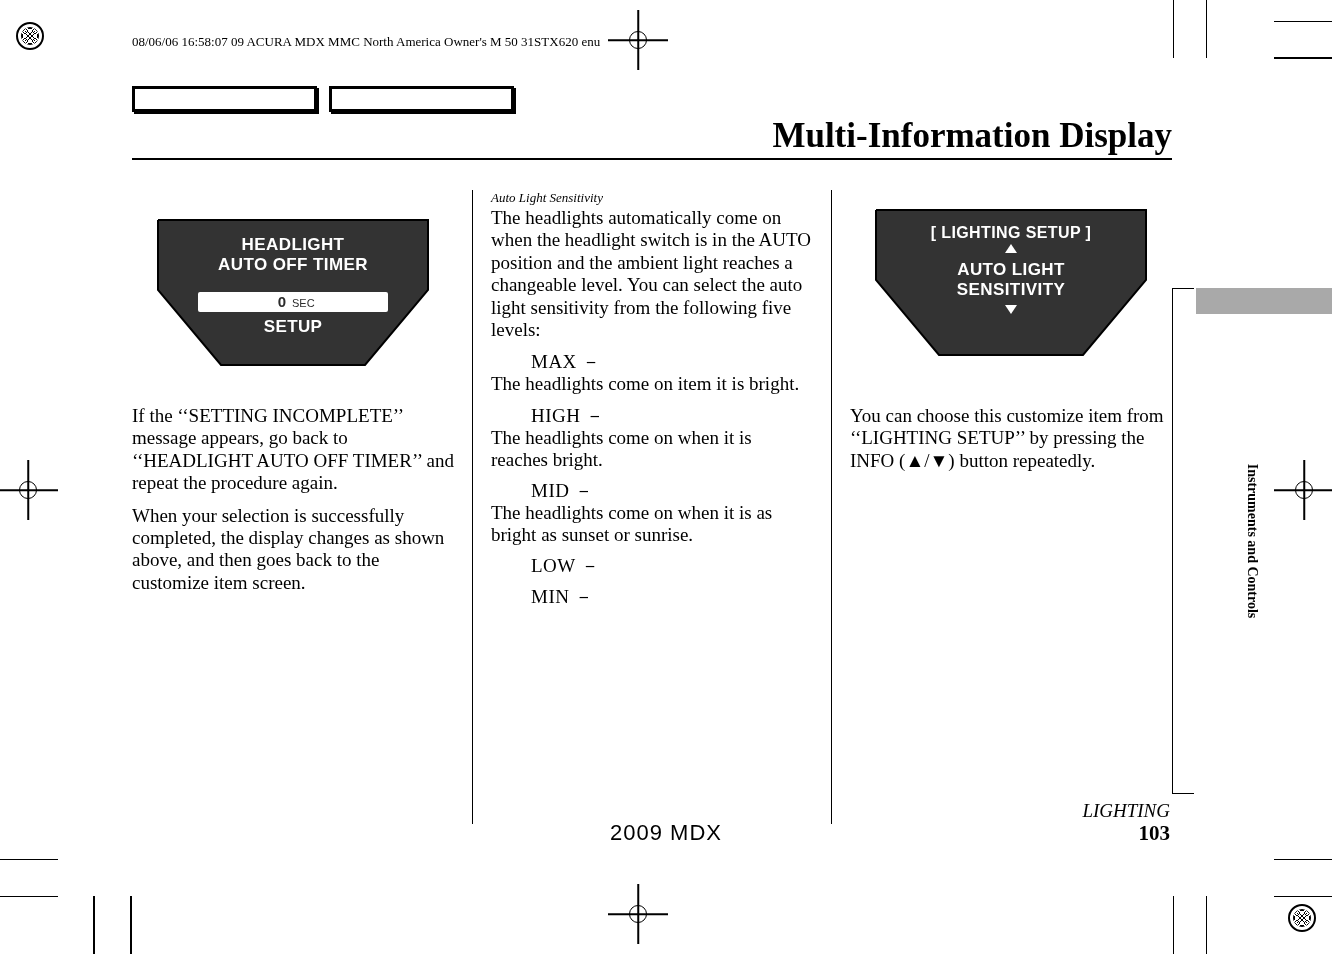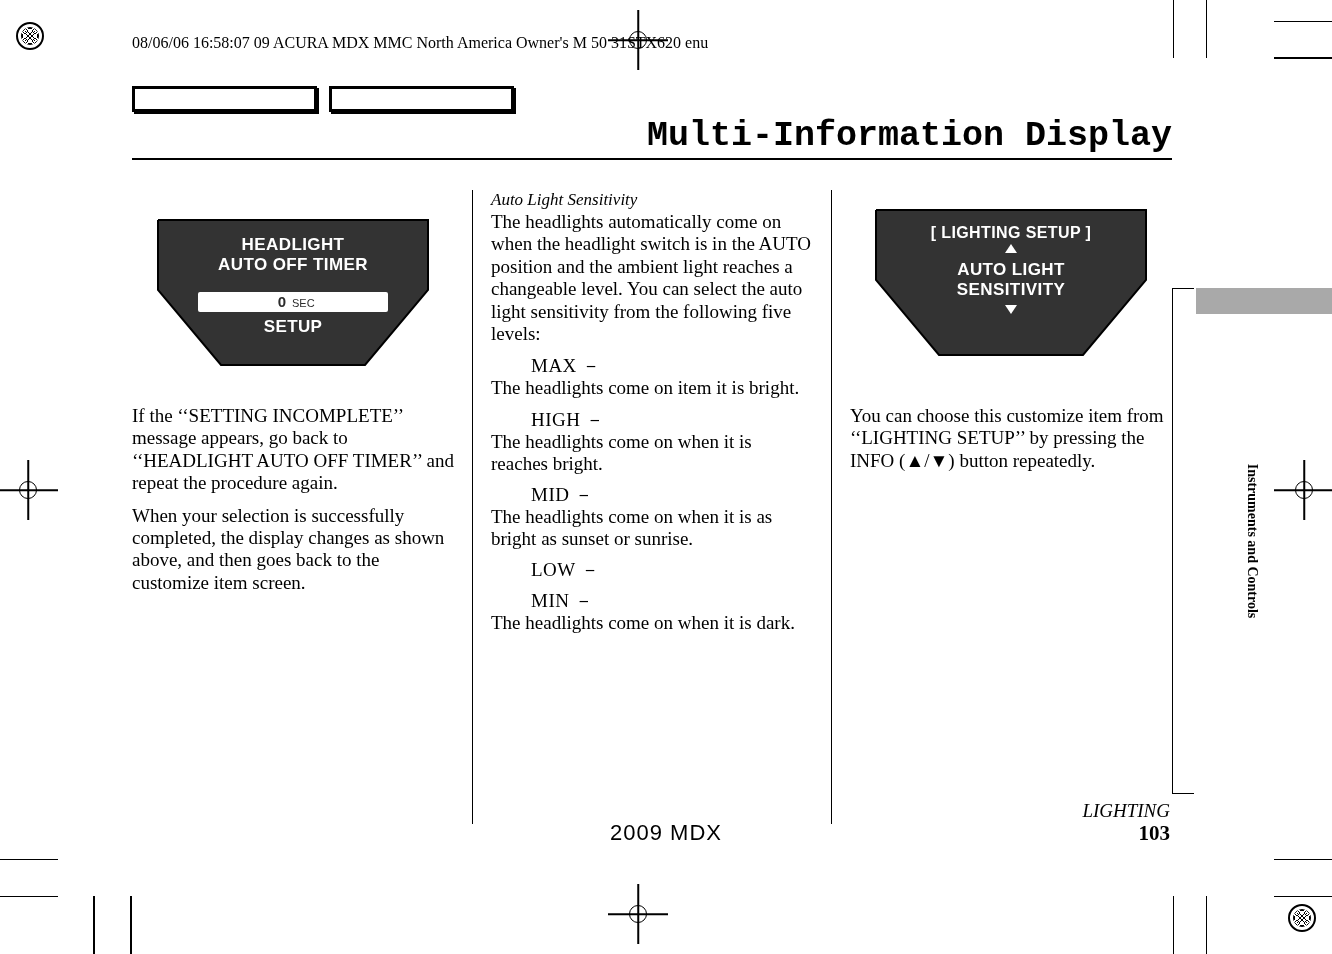--- a/index.html
+++ b/index.html
@@ -40,47 +40,47 @@
     .cross-bottom { bottom: 10px; left: 608px; }
     .cross-left { top: 460px; left: -2px; }
     .cross-right { top: 460px; right: -2px; }
 
     .crop-l { position:absolute; width:58px; height:1.5px; background:#000; }
     .crop-v { position:absolute; width:1.5px; height:58px; background:#000; }
 
     
     .header-line {
       position: absolute; top: 33.5px; left: 132px;
-      font-size: 16px; font-family: "Times New Roman", serif;
+      font-size: 13px; font-family: "Times New Roman", serif;
     }
     .blank-boxes { position: absolute; top: 86px; left: 132px; display:flex; gap:12px;}
     .blank-box {
       width: 185px; height: 26px; border: 3px solid #000;
       box-shadow: 2px 2px 0 #000;
     }
 
     .page-title {
       position: absolute; top: 116px; right: 160px;
-      font-weight: bold; font-size: 35px; font-family: Liberation Mono, monospace;
+      font-weight: bold; font-size: 35px;
     }
     .title-rule {
       position:absolute; top: 158px; left:132px; right:160px; height:1.5px; background:#000;
     }
 
     .content-area {
       position: absolute; top: 190px; left: 132px; right: 160px; bottom: 130px;
       display: flex;
     }
     .col { flex: 1; padding: 0 10px; }
     .col1 { padding-left: 0; padding-right: 18px; }
     .col2 { border-left: 1px solid #000; padding: 0 18px; }
     .col3 { border-left: 1px solid #000; padding-left: 18px; padding-right: 0; }
 
     .col p { margin-bottom: 10px; line-height: 1.18; }
-    .subhead-italic { font-style: italic; font-family: "Times New Roman", serif; font-size: 17px; margin-bottom: 1px;}
+    .subhead-italic { font-style: italic; font-family: "Times New Roman", serif; font-size: 13px; margin-bottom: 1px;}
     .level { margin-bottom: 9px; line-height:1.16;}
     .level .lvllabel { letter-spacing: 0.5px; margin-left: 40px; }
     .dash { letter-spacing: -2px; }
 
     
     .illo-wrap { text-align:center; padding: 20px 0 30px 0;}
     .illo-wrap.light { padding: 10px 0 40px 0;}
     svg.dashpoly { display:block; margin:0 auto;}
     .dp-fill { fill:#333333; }
     .dp-text { fill:#fff; font-family: Arial, Helvetica, sans-serif; font-weight: bold; letter-spacing:0.4px;}
@@ -198,21 +198,20 @@
     </div>
     <div class="level">
       <span class="lvllabel">MID</span> <span class="dash">－</span><br>
       <span>The headlights come on when it is as bright as sunset or sunrise.</span>
     </div>
     <div class="level">
       <span class="lvllabel">LOW</span> <span class="dash">－</span><br>
     </div>
     <div class="level">
       <span class="lvllabel">MIN</span> <span class="dash">－</span><br>
-      <span>The headlights come on when it is dark.</span>
     </div>
   </div>
 
   <div class="col col3">
     <div class="illo-wrap light">
       <svg class="dashpoly" width="290" height="165" viewBox="0 0 290 165">
         <polygon class="dp-fill" points="10,10 280,10 280,80 217,155 73,155 10,80"></polygon>
         <polyline points="10,10 280,10 280,80 217,155 73,155 10,80 10,10" fill="none" stroke="#000" stroke-width="2"></polyline>
         <text class="dp-text" x="145" y="38" text-anchor="middle" font-size="16">[ LIGHTING SETUP ]</text>
         <polygon points="145,44 151,53 139,53" fill="#fff"></polygon>

